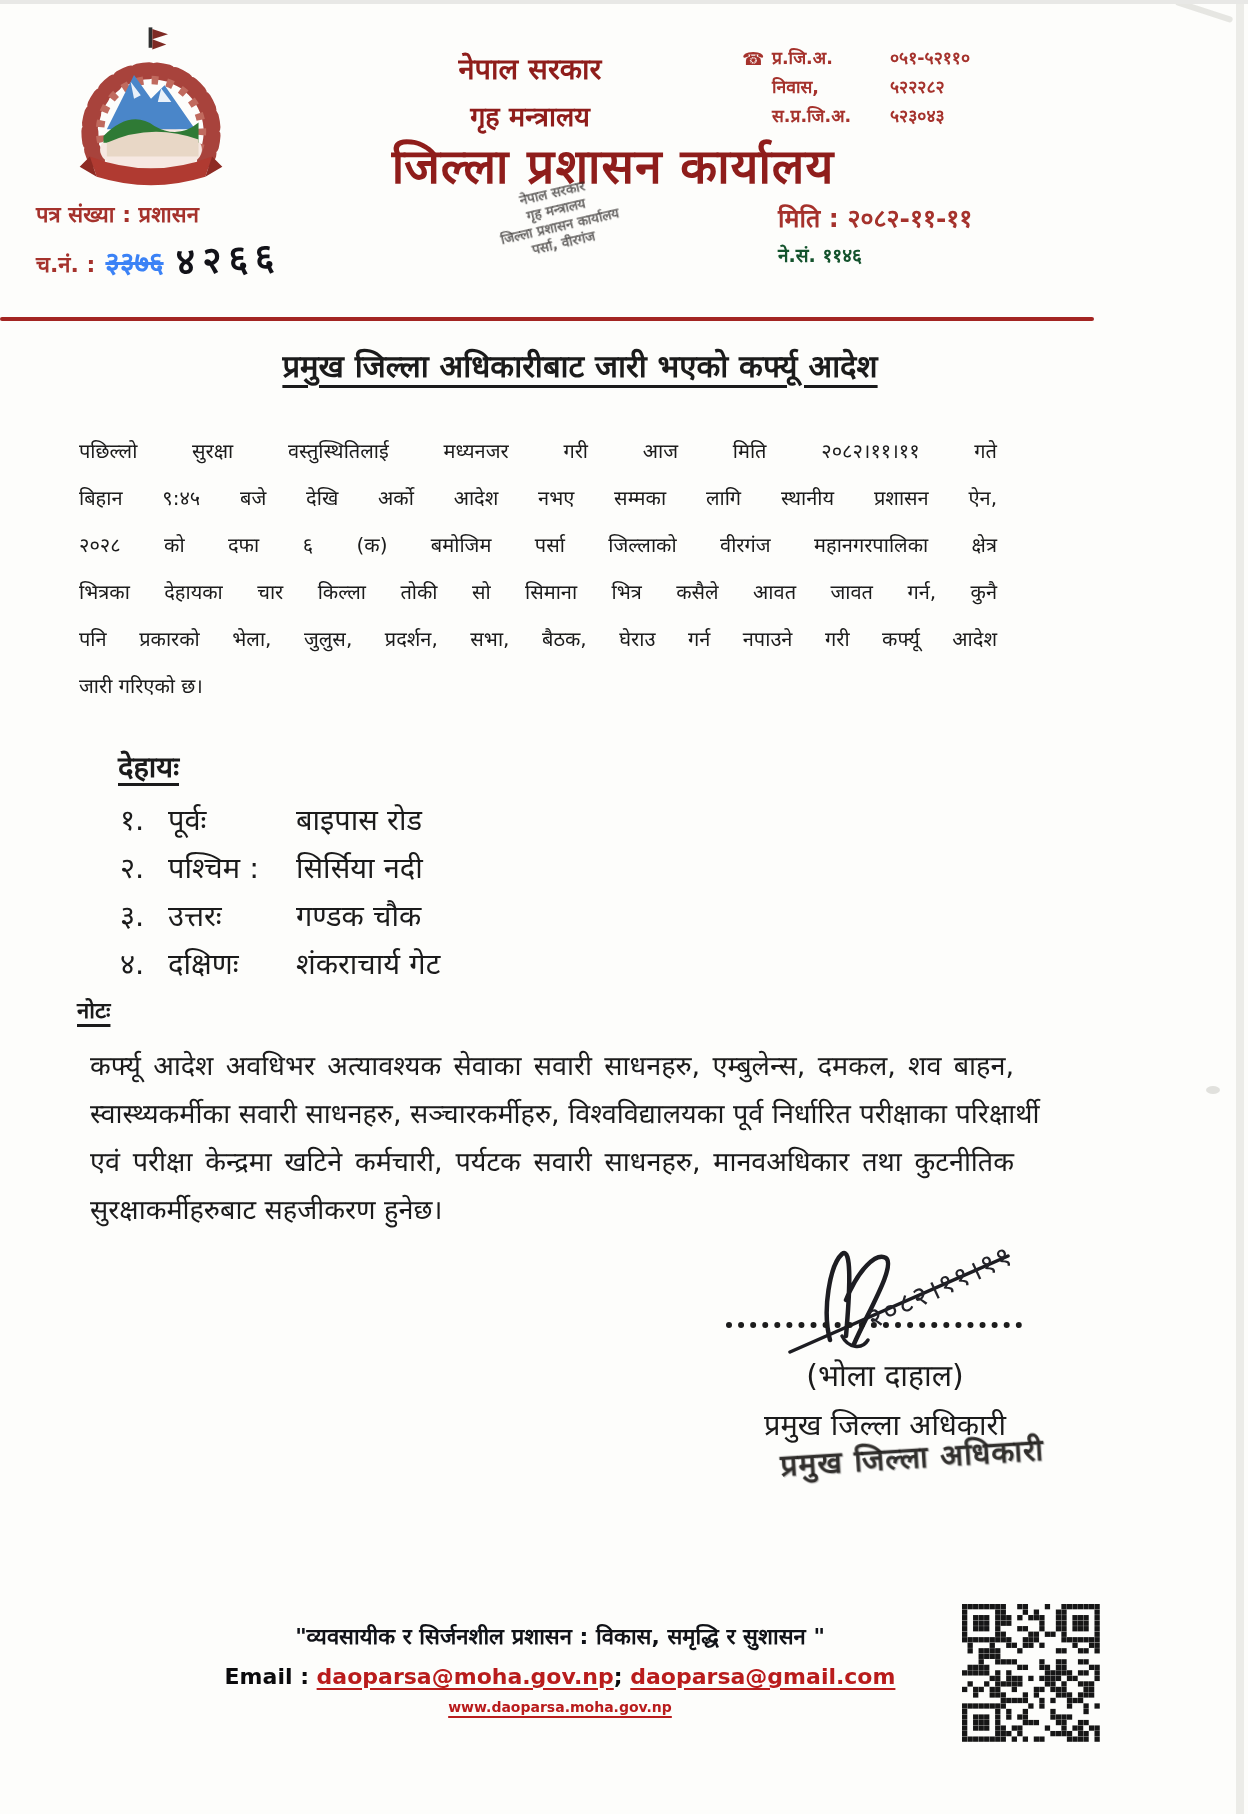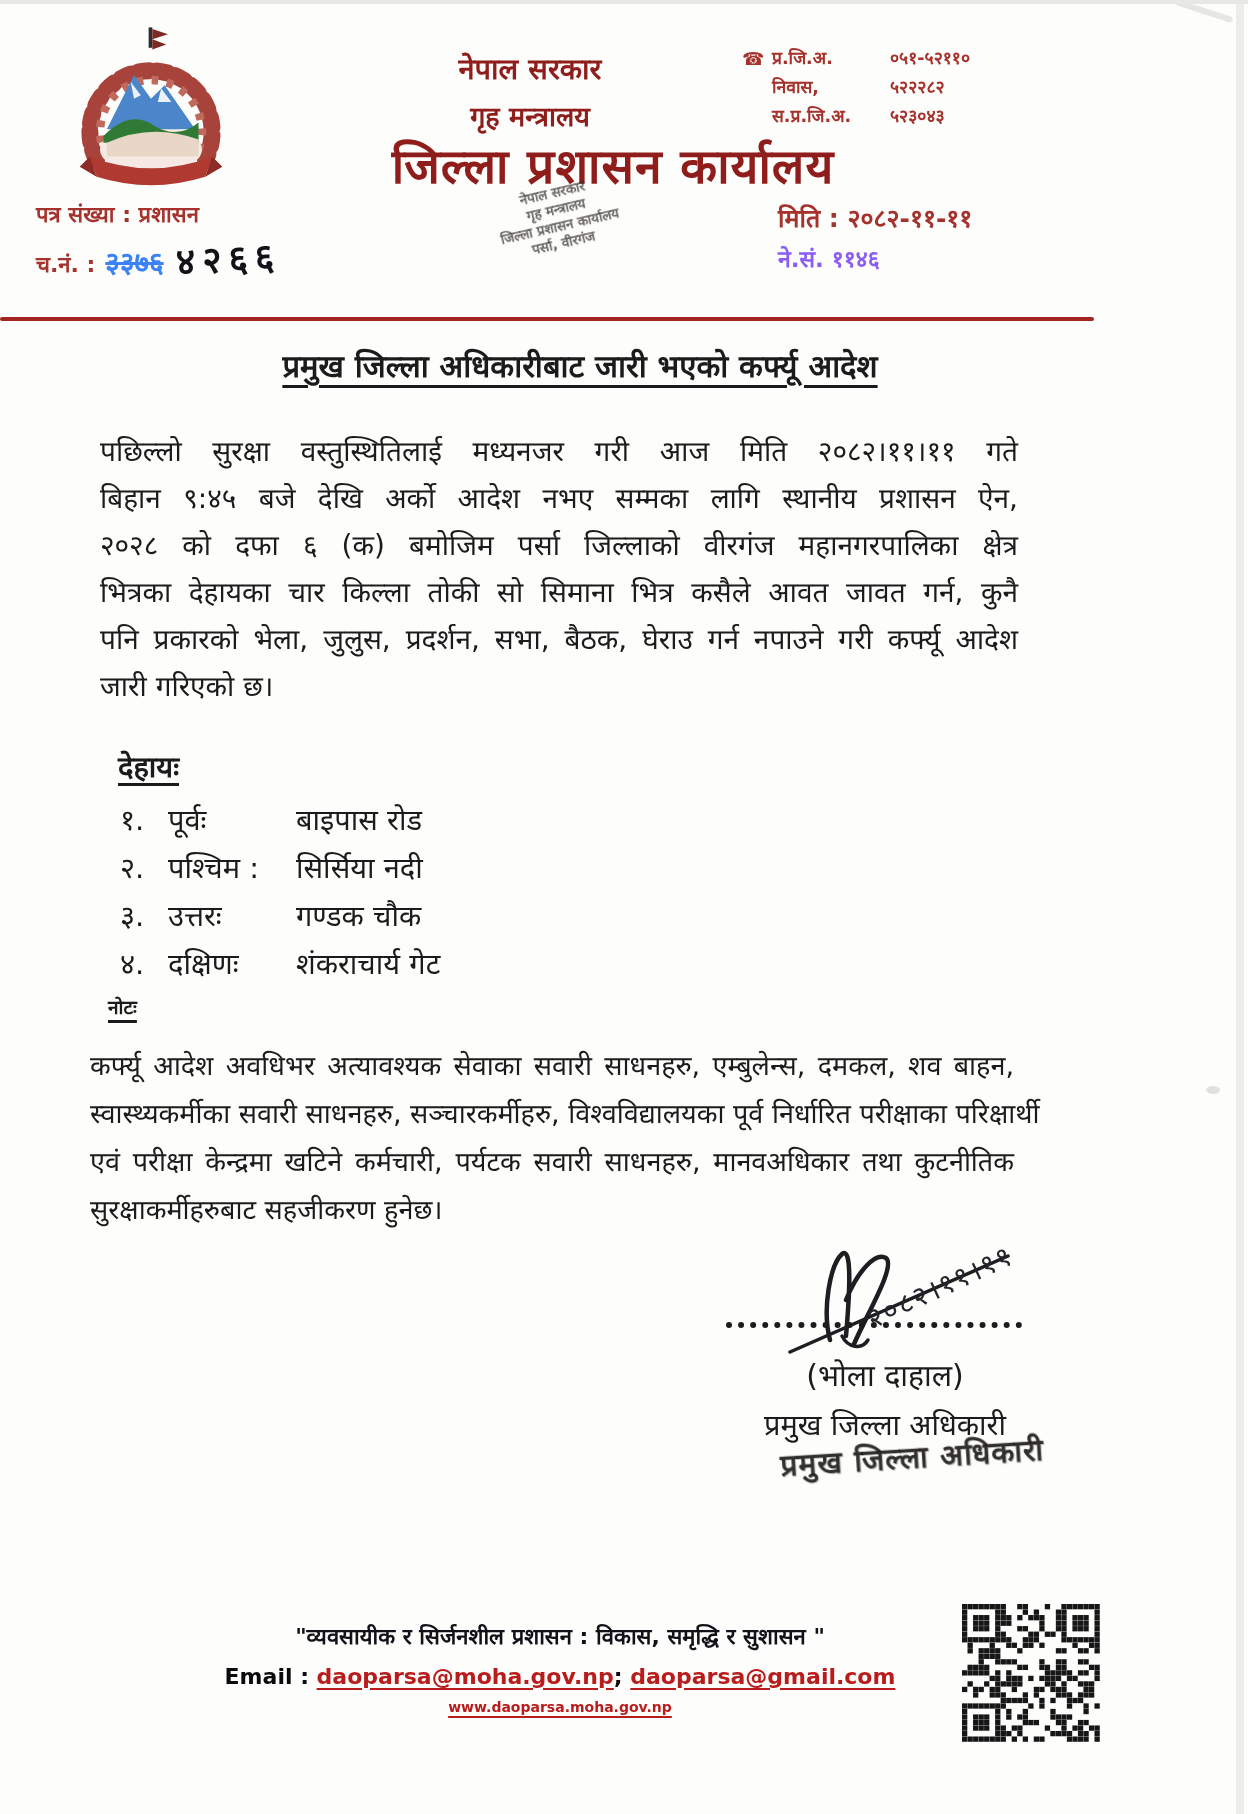--- a/index.html
+++ b/index.html
@@ -26,37 +26,37 @@
   .contact .lbl { width:118px; }
   .contact .phone { position:absolute; left:-30px; top:0; font-size:18px; }
   .contact .row:first-child .lbl { padding-left:0; }
   .letterno { left:36px; top:194px; font-size:22px; font-weight:bold; color:#a5322c; }
   .chline { left:36px; top:228px; font-size:22px; font-weight:bold; color:#a5322c; }
   .ch-struck { color:#3b82f6; font-size:28px; margin-left:10px; text-decoration:line-through;
     text-decoration-thickness:3px; font-weight:bold; }
   .ch-hand { display:inline-block; color:#121218; font-size:37px; margin-left:12px;
     letter-spacing:7px; font-weight:600; transform:rotate(-3deg); }
   .miti { left:778px; top:196px; font-size:25px; font-weight:bold; color:#a5322c; }
-  .nesam { left:778px; top:238px; font-size:23px; font-weight:bold; color:#8b5cf6; }
+  .nesam { left:778px; top:238px; font-size:19px; font-weight:bold; color:#14532d; }
   .rule { left:0; top:313px; width:1094px; height:4px; background:#a32522; border-radius:2px; }
 
   
   .title { left:80px; top:340px; width:1000px; text-align:center;
     font-size:31px; font-weight:bold; text-decoration:underline;
     text-decoration-thickness:2.5px; text-underline-offset:8px; }
-  .body-lines { left:100px; top:424px; width:918px; font-size:28px; }
+  .body-lines { left:79px; top:424px; width:918px; font-size:20px; }
   .body-lines .ln { height:47px; line-height:47px; white-space:nowrap; }
   .jline { text-align:justify; text-align-last:justify; }
   .dehaya { left:118px; top:742px; font-size:29px; font-weight:bold;
     text-decoration:underline; text-decoration-thickness:2.5px; text-underline-offset:6px; }
   .blist { left:120px; top:792px; font-size:29px; }
   .blist .row { display:flex; height:48px; line-height:48px; }
   .blist .num { width:48px; }
   .blist .dir { width:128px; }
-  .note-h { left:108px; top:990px; font-size:19px; font-weight:bold;
+  .note-h { left:77px; top:990px; font-size:22px; font-weight:bold;
     text-decoration:underline; text-decoration-thickness:2.5px; text-underline-offset:6px; }
   .note-lines { left:90px; top:1038px; width:924px; font-size:27px; }
   .note-lines .ln { height:48px; line-height:48px; white-space:nowrap; }
 
   
   .sig-svg { left:772px; top:1236px; width:270px; height:118px; }
   .sig-date { left:868px; top:1296px; width:210px; font-size:28px; color:#24242a;
     transform:rotate(-25deg); transform-origin:left center; letter-spacing:2px; }
   .dotline { left:726px; top:1298px; width:296px; height:26px;
     border-bottom:6px dotted #1c1c1c; }

